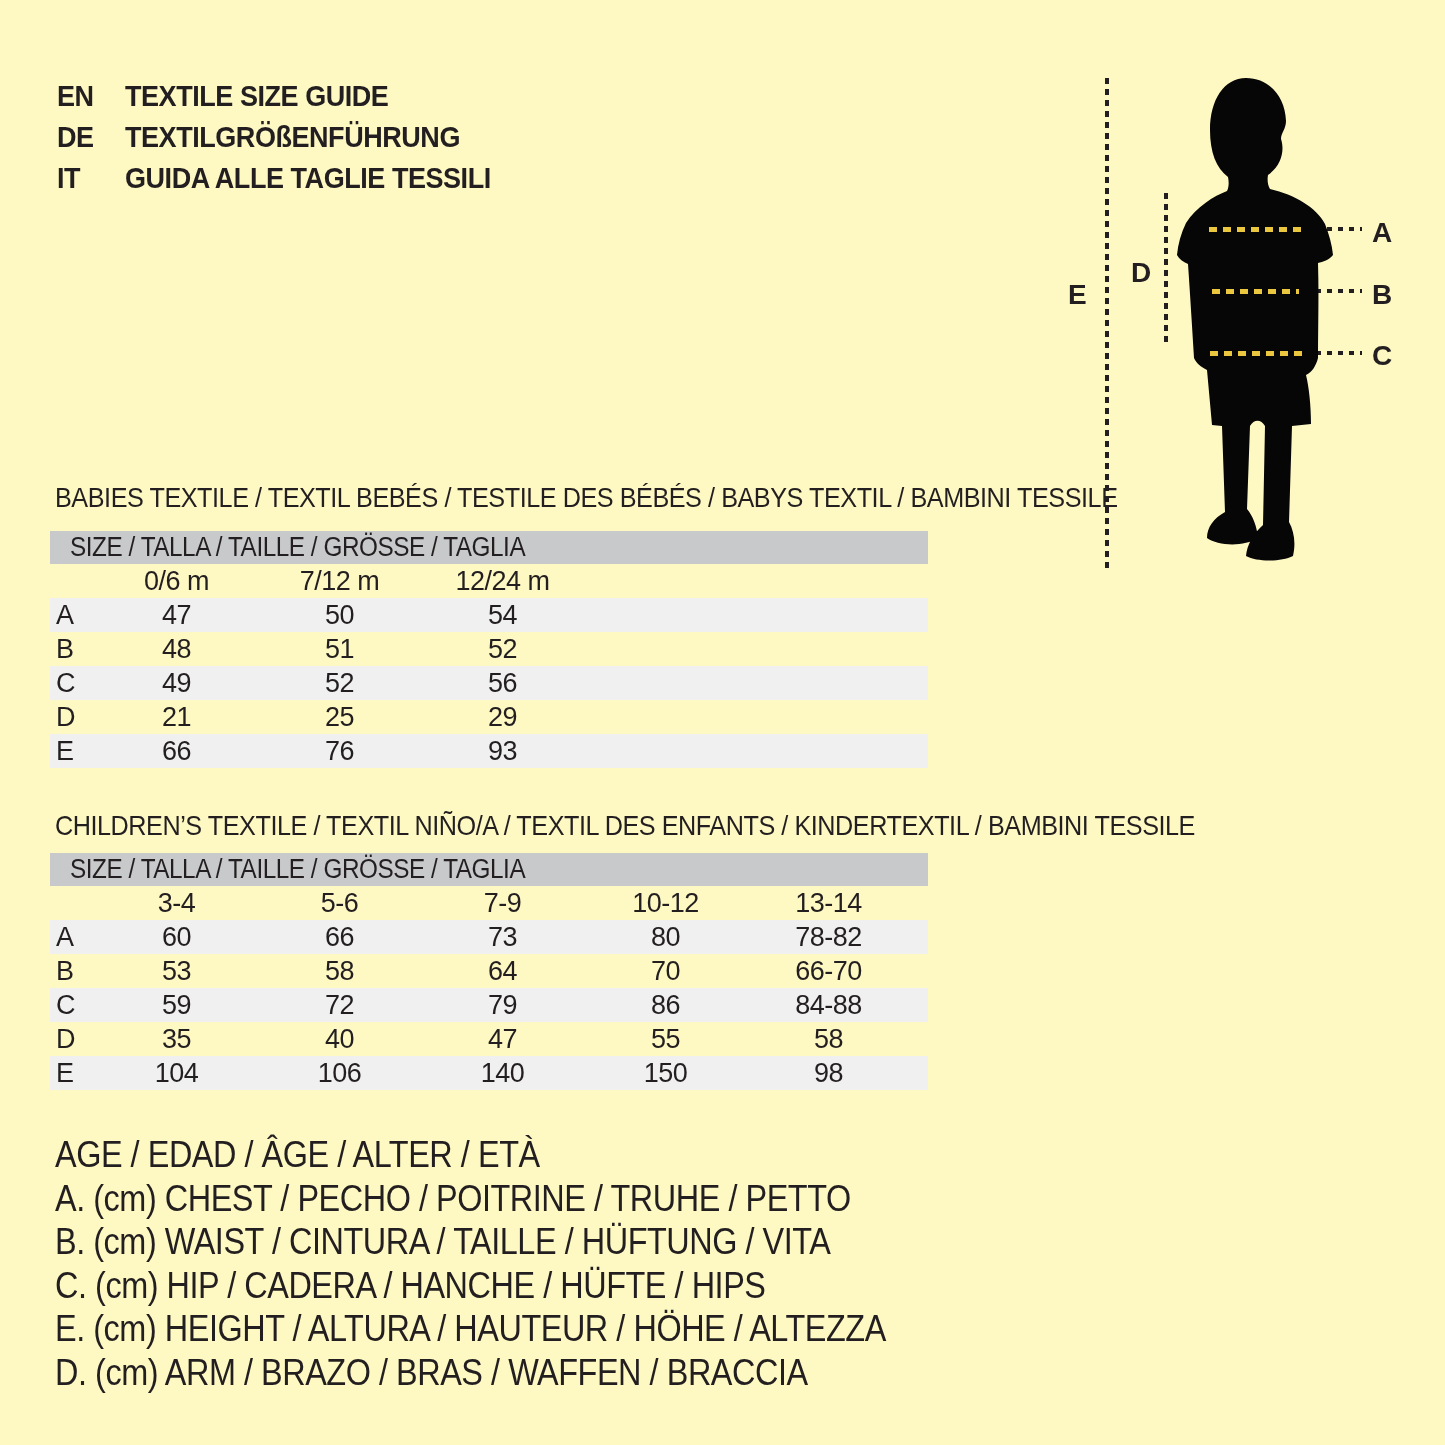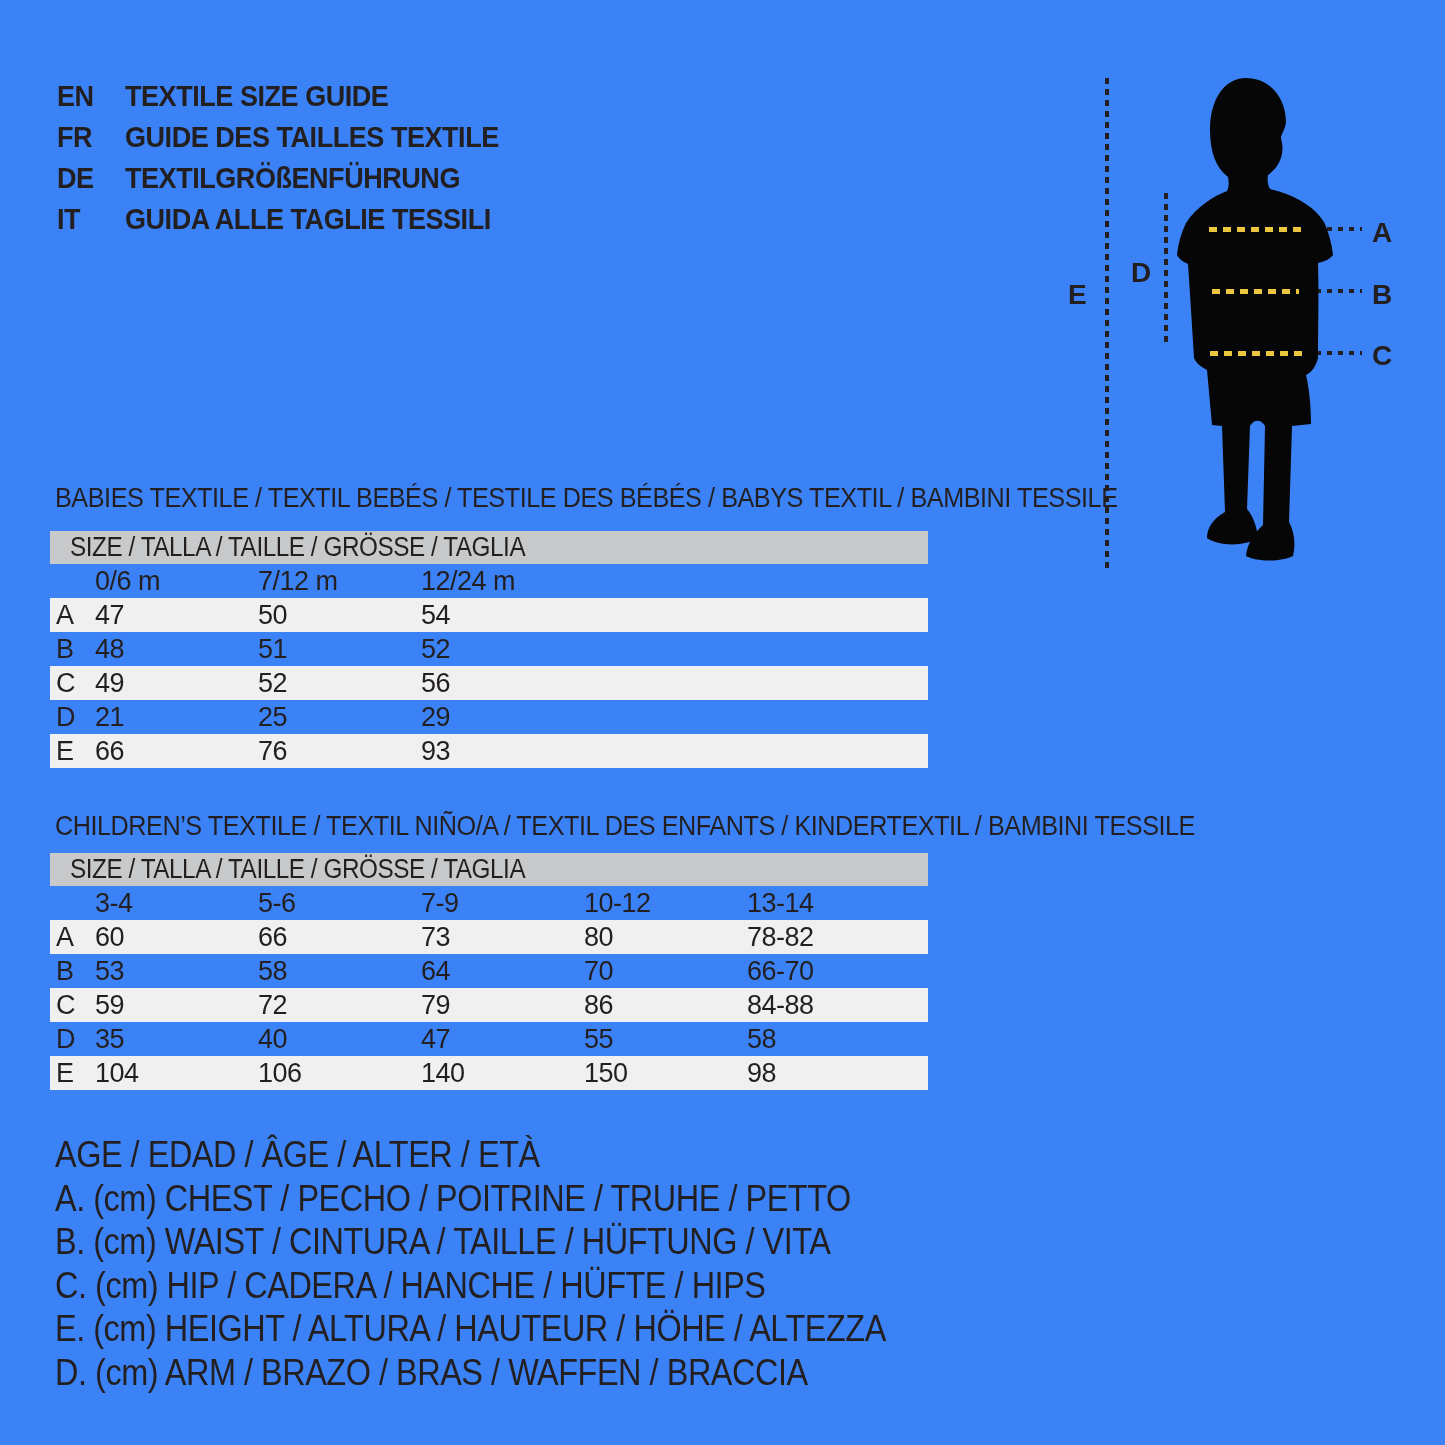--- a/index.html
+++ b/index.html
@@ -5,21 +5,21 @@
 <style>
   :root {
     --ink: #231f20;
     --table-header-bg: #c8c9cb;
     --row-stripe: #f0f0f1;
     --accent-yellow: #eac73e;
   }
   * { margin:0; padding:0; box-sizing:border-box; }
   html,body { background:#ffffff; }
   .page {
-    position:relative; width:1445px; height:1445px; background:#3b82f6;
+    position:relative; width:1445px; height:1445px; background:#fef9c3;
     font-family:"Liberation Sans","DejaVu Sans",sans-serif;
     color:var(--ink); overflow:hidden;
   }
   .cond { display:inline-block; transform:scaleX(0.9); transform-origin:0 50%; white-space:nowrap; }
 
   
   .lang-header { position:absolute; left:57px; top:75px; }
   .lang-entry { display:flex; height:41px; align-items:center; }
   .lang-code  { width:68px; font-size:30px; font-weight:bold; letter-spacing:-0.5px; }
   .lang-title { font-size:30px; font-weight:bold; letter-spacing:-0.5px; }
@@ -29,21 +29,21 @@
 
   
   .size-table { position:absolute; left:50px; width:878px; }
   .size-bar {
     height:33px; line-height:33px; background:var(--table-header-bg);
     padding-left:20px; font-size:27px; letter-spacing:-0.5px;
   }
   .trow { display:flex; height:34px; line-height:34px; }
   .trow.stripe { background:var(--row-stripe); }
   .tletter { width:45px; padding-left:6px; font-size:27px; }
-  .tval { width:163px; font-size:27px; letter-spacing:-0.5px; }
+  .tval { width:163px; text-align:center; font-size:27px; letter-spacing:-0.5px; }
 
   
   .legend { position:absolute; left:55px; top:1133px; }
   .legend-line { height:43.5px; line-height:43.5px; font-size:36px; letter-spacing:-0.5px; }
 
   
   .vdots {
     position:absolute; width:4px;
     background:repeating-linear-gradient(180deg, var(--ink) 0 6px, transparent 6px 11px);
   }
@@ -60,24 +60,20 @@
 </style>
 </head>
 <body>
 
 <div class="page">
 
   <div class="lang-header">
     <div class="lang-entry">
       <span class="lang-code cond">EN</span>
       <span class="lang-title cond">TEXTILE SIZE GUIDE</span>
-    </div>
-    <div class="lang-entry">
-      <span class="lang-code cond">FR</span>
-      <span class="lang-title cond">GUIDE DES TAILLES TEXTILE</span>
     </div>
     <div class="lang-entry">
       <span class="lang-code cond">DE</span>
       <span class="lang-title cond">TEXTILGRÖßENFÜHRUNG</span>
     </div>
     <div class="lang-entry">
       <span class="lang-code cond">IT</span>
       <span class="lang-title cond">GUIDA ALLE TAGLIE TESSILI</span>
     </div>
   </div>

